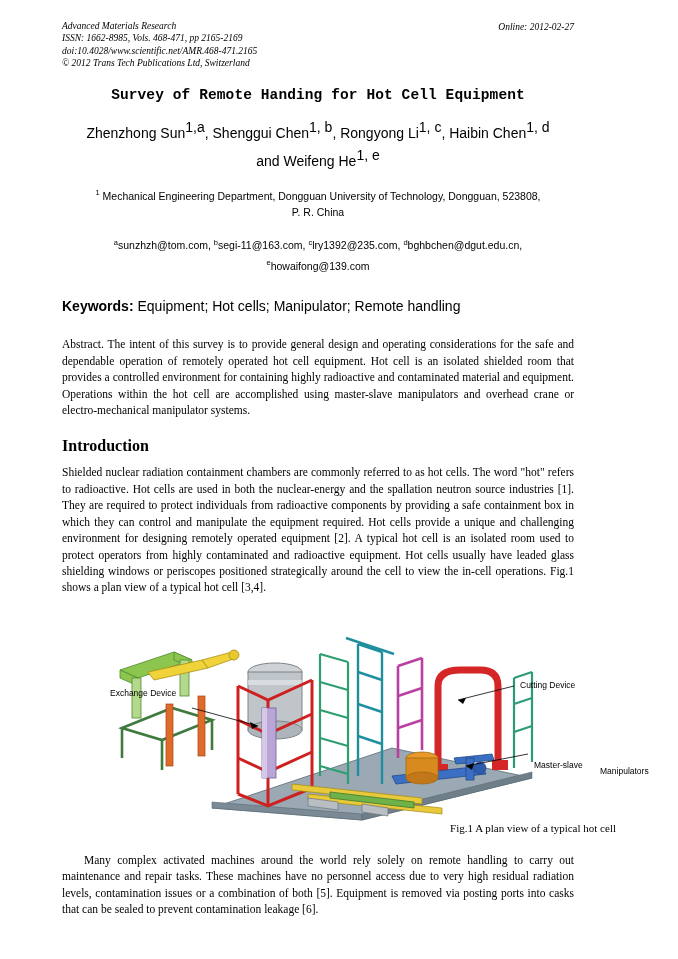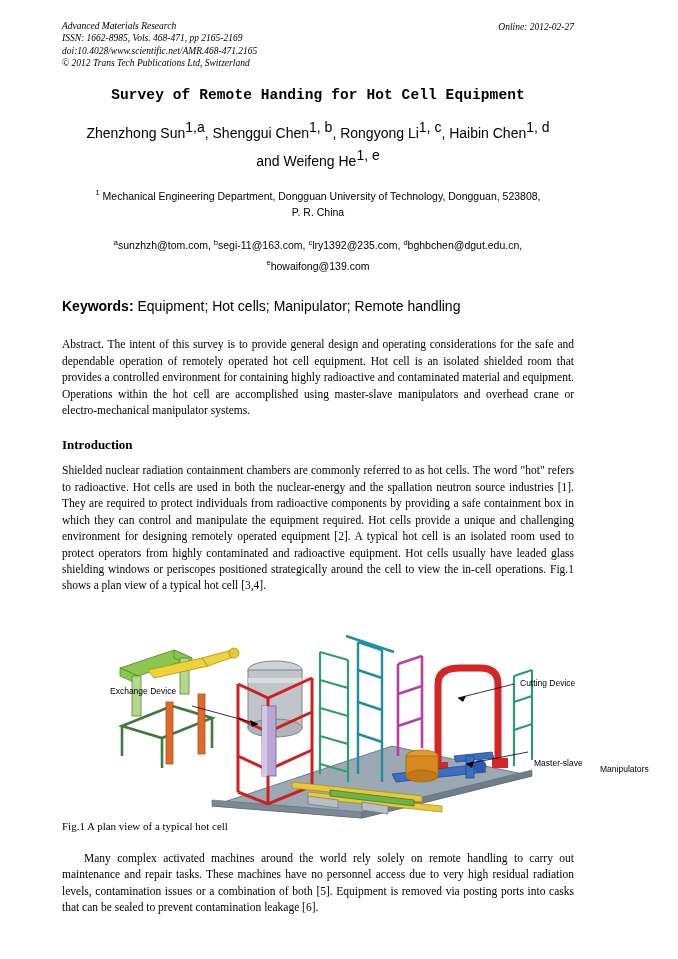--- a/index.html
+++ b/index.html
@@ -86,21 +86,21 @@
     margin-top: 22px;
     font-size: 11.5px;
     line-height: 16.4px;
     text-align: justify;
   }
   .abstract b { font-weight: normal; }
 
   .section-head {
     margin-top: 19px;
     font-weight: bold;
-    font-size: 13px;
+    font-size: 16px;
   }
 
   .body-par {
     margin-top: 9px;
     font-size: 11.5px;
     line-height: 16.4px;
     text-align: justify;
   }
   .body-par.indent { text-indent: 22px; }
 
@@ -120,21 +120,21 @@
   .lbl-exchange { left: 48px; top: 80px; }
   .lbl-cutting { left: 458px; top: 72px; text-align: center; }
   .lbl-master { left: 472px; top: 152px; }
   .lbl-manip { left: 490px; top: 158px; margin-left: 48px; }
 
   .fig-caption {
     position: absolute;
     left: 0;
     top: 214px;
     width: 554px;
-    text-align: left;
+    text-align: right;
     font-size: 11px;
   }
 
   svg.diagram { position: absolute; left:0; top:0; }
 </style>
 </head>
 <body>
 
 <div class="page">
 

